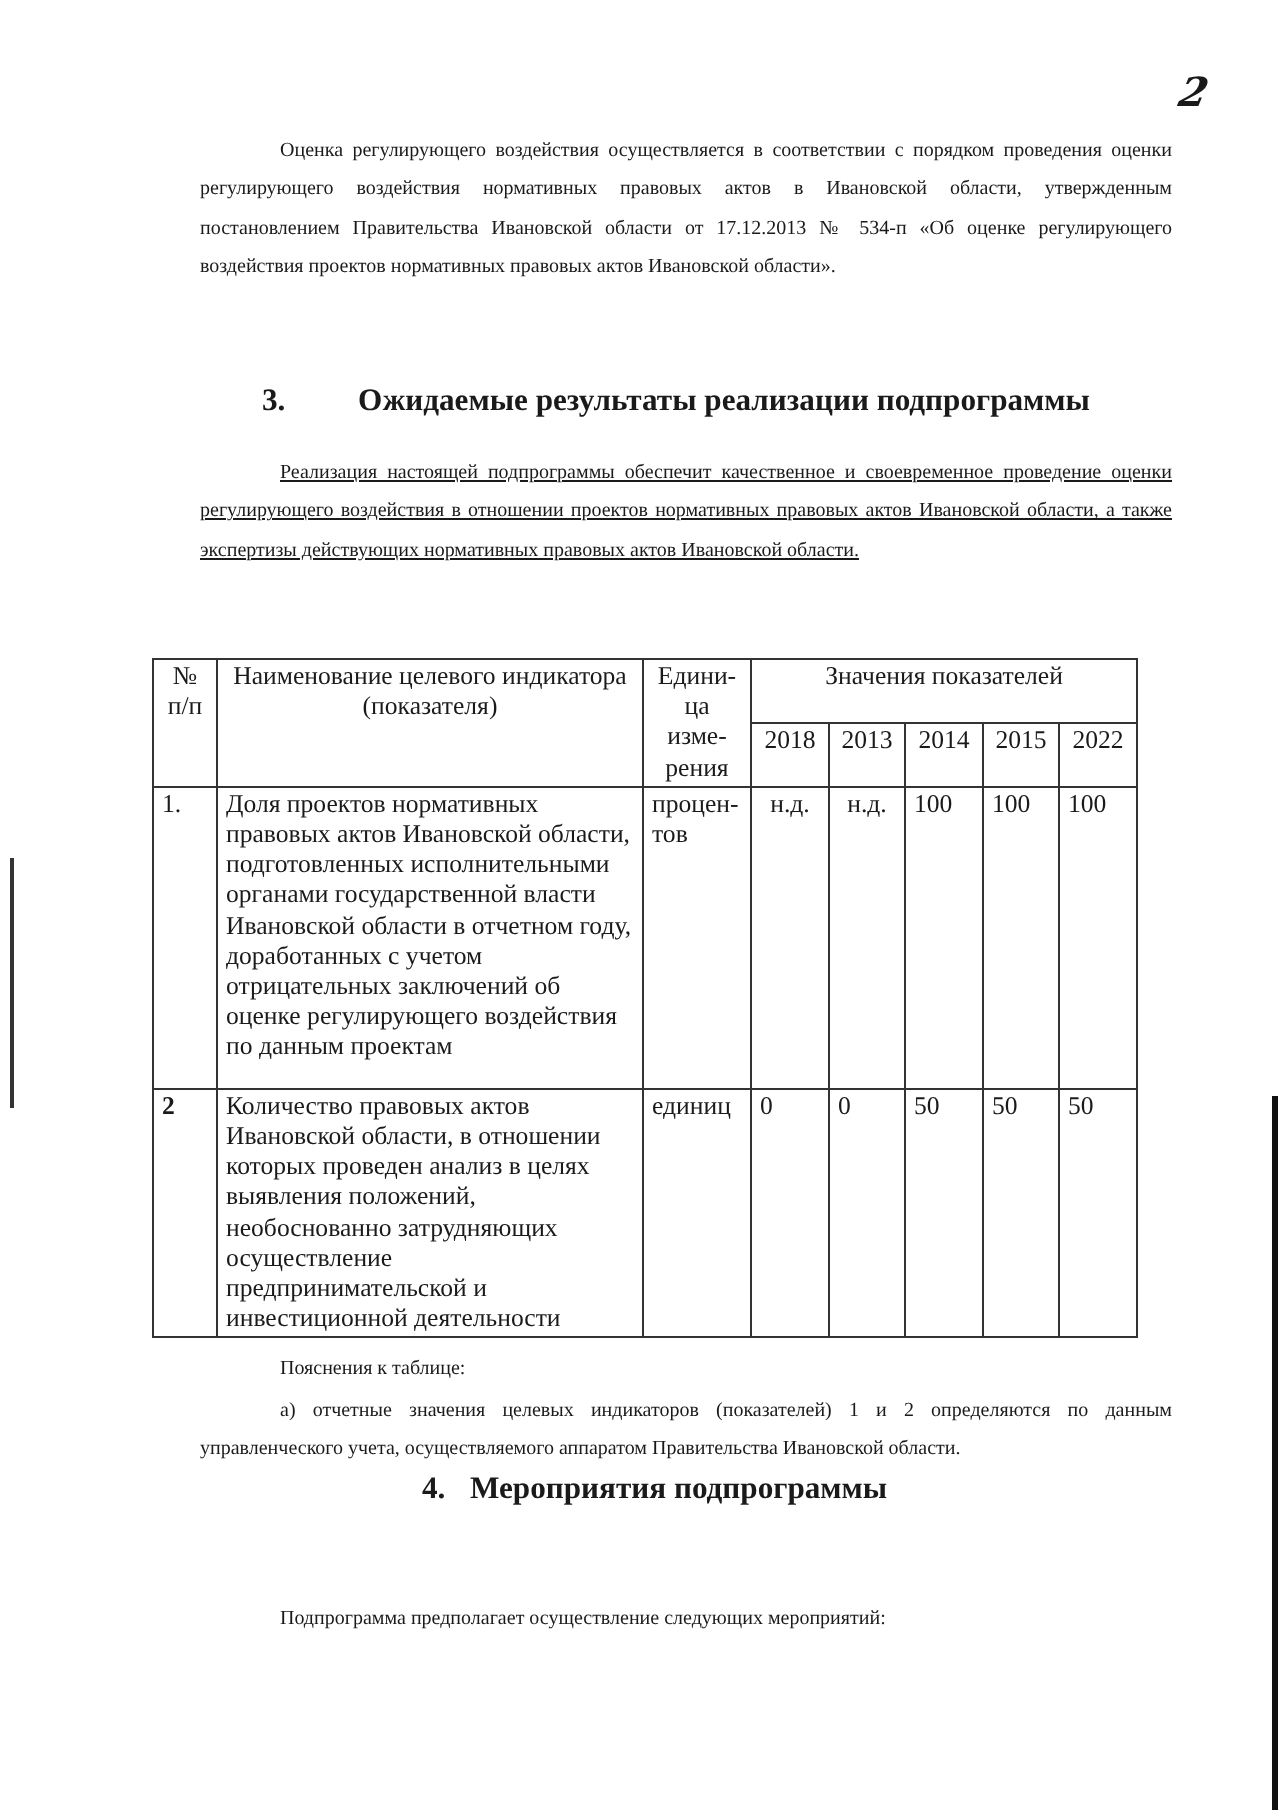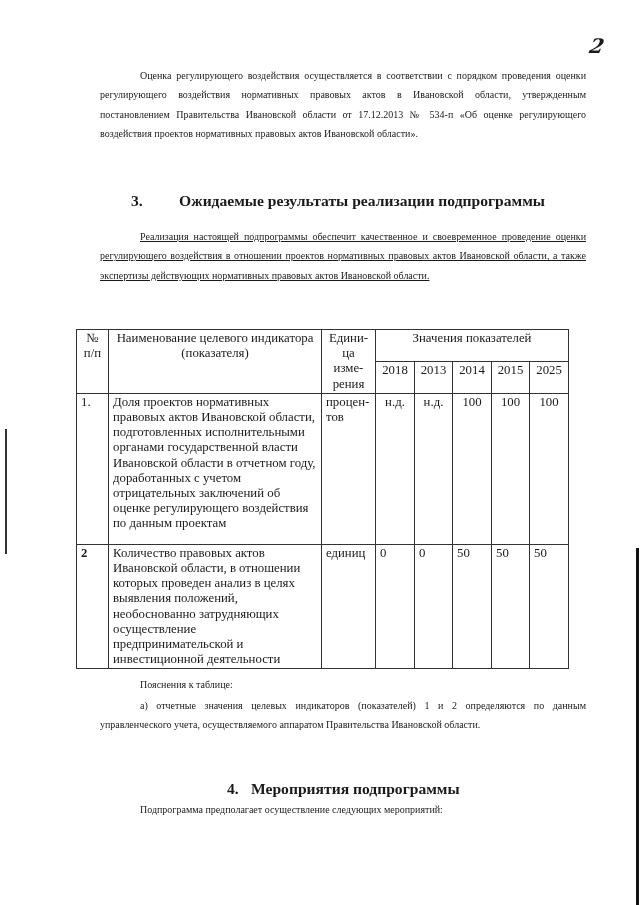--- a/index.html
+++ b/index.html
@@ -10,21 +10,21 @@
   .para { position: absolute; left: 82px; width: 486px; font-size: 10px; line-height: 19.3px;
           text-align: justify; text-align-last: left; margin-left: 18px; }
   .para .indent { display: inline-block; width: 40px; }
   .heading { position: absolute; font-weight: bold; font-size: 15.6px; }
   .heading .num { display: inline-block; }
   table.ind { position: absolute; left: 76px; top: 329px; width: 492px; border-collapse: collapse;
               font-size: 12.8px; line-height: 15.2px; table-layout: fixed; }
   table.ind td, table.ind th { border: 1px solid #333; vertical-align: top; padding: 1px 4px;
               font-weight: normal; }
   th.center, td.center { text-align: center; }
-  td.right { text-align: center; }
+  td.right { text-align: left; }
   .mark-left { position: absolute; left: 5px; top: 429px; width: 2px; height: 125px; background: #333; }
   .mark-right { position: absolute; left: 636px; top: 548px; width: 3px; height: 357px; background: #111; }
 </style>
 </head>
 <body>
 
 <div class="page-num">2</div>
 
 <div class="para" style="top:66px;">
   <span class="indent"></span><span>Оценка регулирующего воздействия осуществляется в соответствии с порядком проведения оценки регулирующего воздействия нормативных правовых актов в Ивановской области, утвержденным постановлением Правительства Ивановской области от 17.12.2013 № 534-п «Об оценке регулирующего воздействия проектов нормативных правовых актов Ивановской области».</span>
@@ -54,21 +54,21 @@
     <th rowspan="2" class="center">№ п/п</th>
     <th rowspan="2" class="center">Наименование целевого индикатора (показателя)</th>
     <th rowspan="2" class="center" style="height:56px;">Едини-ца изме-рения</th>
     <th colspan="5" class="center">Значения показателей</th>
   </tr>
   <tr>
     <th class="center">2018</th>
     <th class="center">2013</th>
     <th class="center">2014</th>
     <th class="center">2015</th>
-    <th class="center">2025</th>
+    <th class="center">2022</th>
   </tr>
   <tr>
     <td>1.</td>
     <td style="height:148px;">Доля проектов нормативных правовых актов Ивановской области, подготовленных исполнительными органами государственной власти Ивановской области в отчетном году, доработанных с учетом отрицательных заключений об оценке регулирующего воздействия по данным проектам</td>
     <td>процен-тов</td>
     <td class="center">н.д.</td>
     <td class="center">н.д.</td>
     <td class="right">100</td>
     <td class="right">100</td>
     <td class="right">100</td>
@@ -86,21 +86,21 @@
 </tbody>
   </table>
 
 <div class="para" style="top:675px;">
   <span class="indent"></span><span>Пояснения к таблице:</span>
 </div>
 <div class="para" style="top:696px;">
   <span class="indent"></span><span>а)   отчетные значения целевых индикаторов (показателей) 1 и 2 определяются по данным управленческого учета, осуществляемого аппаратом Правительства Ивановской области.</span>
 </div>
 
-<div class="heading" style="left:211px; top:780px;margin-left:16px;">
+<div class="heading" style="left:211px; top:736px;">
   <span class="num" style="width:24px;">4.</span><span>Мероприятия подпрограммы</span>
 </div>
 
 <div class="para" style="top:800px; word-spacing:44px;">
   <span class="indent"></span><span style="word-spacing:normal;">Подпрограмма предполагает осуществление следующих мероприятий:</span>
 </div>
 
 <div class="mark-left"></div>
 <div class="mark-right"></div>
 

